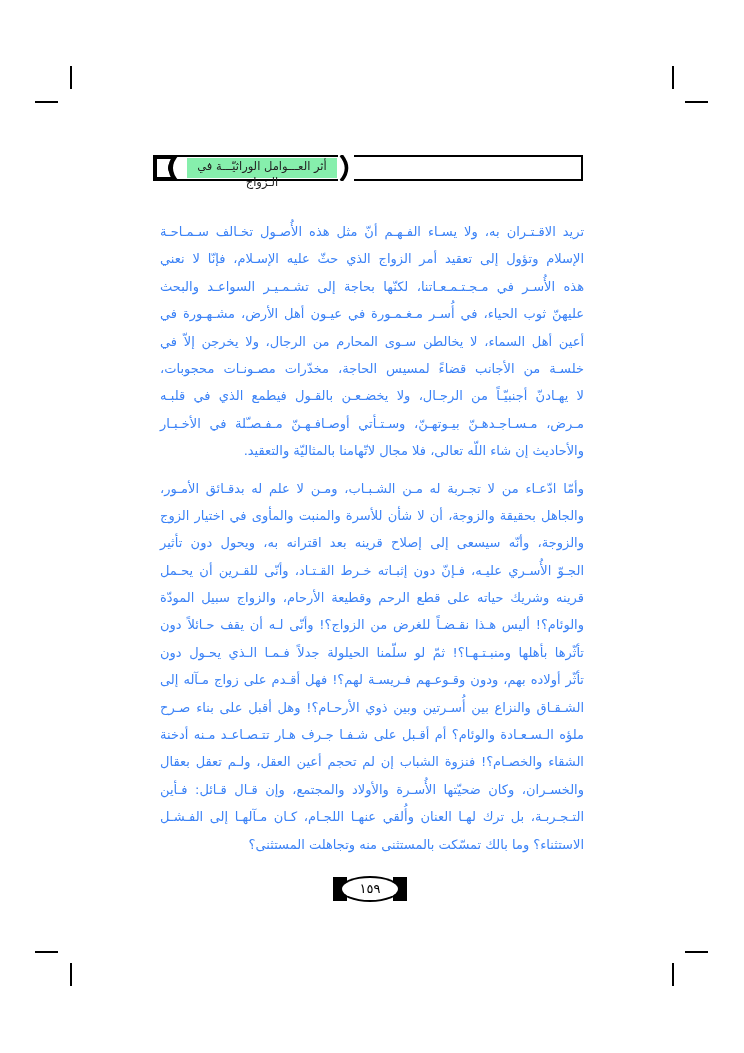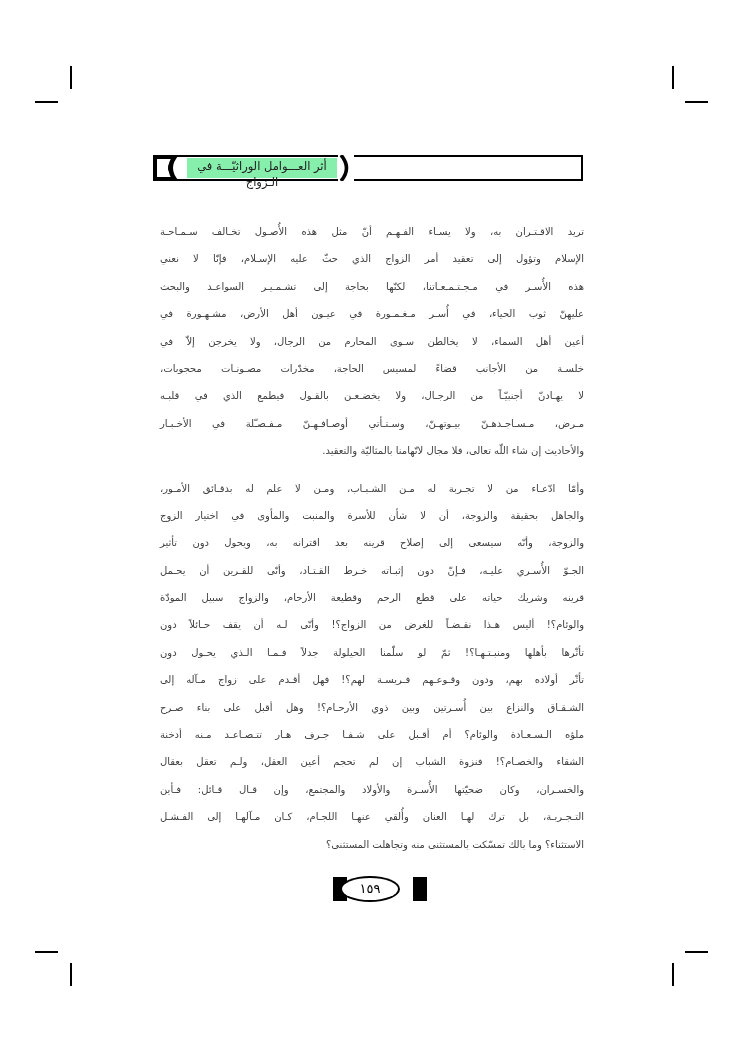--- a/index.html
+++ b/index.html
@@ -11,26 +11,26 @@
 
     .header { position: absolute; left: 153px; top: 155px; width: 430px; height: 26px; }
     .header .frame { position: absolute; left: 22px; top: 0; right: 0; height: 26px;
       border-top: 2px solid #000; border-bottom: 2px solid #000; border-right: 2px solid #000; box-sizing: border-box; }
     .header .leftcap { position: absolute; left: 0; top: 0; width: 30px; height: 26px; }
     .header .midcap { position: absolute; left: 185px; top: 0; width: 16px; height: 26px; background: #fff; }
     .header .title { position: absolute; left: 34px; top: 3px; width: 150px; height: 20px;
       direction: rtl; text-align: center; font-size: 11.5px; line-height: 16px; color: #222; background: #86efac; }
 
     .body-text { position: absolute; left: 160px; top: 218px; width: 424px;
-      direction: rtl; font-size: 10px; line-height: 27.4px; color: #404040; }
+      direction: rtl; font-size: 13px; line-height: 27.4px; color: #3b82f6; }
     .body-text .line { display: block; text-align: justify; text-align-last: justify; white-space: nowrap; height: 27.4px; overflow: visible; }
     .body-text .line.last { text-align-last: right; }
     .body-text .para-gap { height: 10px; }
 
-    .pagenum { position: absolute; left: 333px; top: 877px; width: 74px; height: 24px; padding-left: 20px; }
+    .pagenum { position: absolute; left: 333px; top: 877px; width: 74px; height: 24px; }
     .pagenum .blk-l { position: absolute; left: 0; top: 0; width: 14px; height: 24px; background: #000; }
     .pagenum .blk-r { position: absolute; right: 0; top: 0; width: 14px; height: 24px; background: #000; }
     .pagenum .oval { position: absolute; left: 9px; top: 1px; width: 56px; height: 22px; background: #fff;
       border-radius: 50%; box-shadow: 0 0 0 2px #000; }
     .pagenum .num { position: absolute; left: 0; top: 0; width: 74px; height: 24px; text-align: center;
       font-size: 13px; line-height: 24px; color: #000; direction: rtl; }
   </style>
 </head>
 <body>
 

